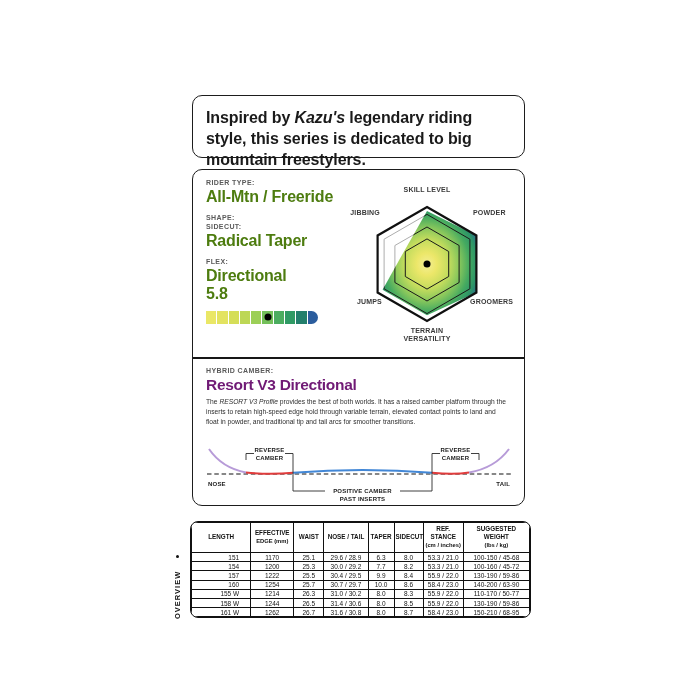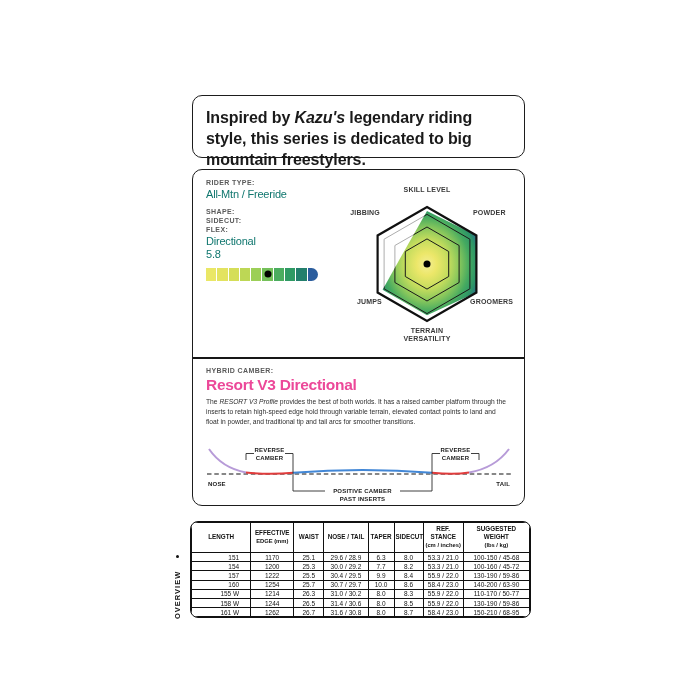--- a/index.html
+++ b/index.html
@@ -15,31 +15,31 @@
   .intro-text{font-size:16px;font-weight:700;line-height:1.32;color:#1a1a1a;letter-spacing:-0.1px;}
   .intro-text .ital{font-style:italic;}
 
   .main-box{
     position:absolute;left:192px;top:169px;width:333px;height:337px;
     border:1.5px solid #1d1d1d;border-radius:10px;box-sizing:border-box;
   }
   .spec-section{position:relative;height:187px;}
   .specs{position:absolute;left:13px;top:9px;width:150px;}
   .spec-label{font-size:7px;font-weight:700;color:#5a5a5a;letter-spacing:0.4px;margin-bottom:2px;}
-  .spec-value{font-size:11px;font-weight:400;color:#0f766e;line-height:1.12;letter-spacing:-0.2px;margin-bottom:8px;}
+  .spec-value{font-size:16px;font-weight:700;color:#4d7c0f;line-height:1.12;letter-spacing:-0.2px;margin-bottom:8px;}
   .flex-bar{position:relative;width:112px;height:13px;display:flex;gap:1px;margin-top:4px;}
   .flex-seg{flex:1;}
   .flex-seg:first-child{border-radius:7px 0 0 7px;}
   .flex-seg:last-child{border-radius:0 7px 7px 0;}
   .flex-dot{position:absolute;top:50%;width:7px;height:7px;border-radius:50%;background:#000;transform:translate(-50%,-50%);}
   .radar-svg{position:absolute;top:2px;right:1px;}
   .radar-label{font-size:7px;font-weight:700;fill:#3a3a3a;letter-spacing:0.2px;}
 
   .camber-section{border-top:2px solid #161616;padding:8px 13px 0;}
-  .camber-title{font-size:15.5px;font-weight:700;letter-spacing:-0.3px;color:#ec4899;margin:1px 0 3px;}
+  .camber-title{font-size:15.5px;font-weight:700;letter-spacing:-0.3px;color:#701a75;margin:1px 0 3px;}
   .camber-desc{font-size:6.7px;line-height:1.5;color:#2e2e2e;width:303px;}
   .camber-desc .ital{font-style:italic;}
   .camber-svg{display:block;margin-top:14px;}
   .camber-text{font-size:6px;font-weight:700;fill:#1a1a1a;letter-spacing:0.2px;}
 
   .table-wrap{
     position:absolute;left:190px;top:521px;width:339px;
     border:1.5px solid #111;border-radius:8px;overflow:hidden;background:#fff;
   }
   table{border-collapse:collapse;width:100%;table-layout:fixed;}
@@ -63,20 +63,21 @@
   <div class="intro-text"><span>Inspired by </span><span class="ital">Kazu's</span><span> legendary riding style, this series is dedicated to big mountain freestylers.</span></div>
 </div>
 
 <div class="main-box">
   <div class="spec-section">
     <div class="specs">
       <div class="spec-label">RIDER TYPE:</div>
       <div class="spec-value">All-Mtn / Freeride</div>
       <div class="spec-label">SHAPE:</div>
       <div class="spec-label">SIDECUT:</div>
+      <div class="spec-value">Radical Taper</div>
       <div class="spec-label">FLEX:</div>
       <div class="spec-value"><span>Directional</span><br><span>5.8</span></div>
       <div class="flex-bar">
         <div class="flex-dot" style="left: 55%;"></div>
       <div class="flex-seg" style="background: rgb(234, 231, 102);"></div>
           <div class="flex-seg" style="background: rgb(227, 227, 96);"></div>
           <div class="flex-seg" style="background: rgb(213, 222, 88);"></div>
           <div class="flex-seg" style="background: rgb(189, 215, 85);"></div>
           <div class="flex-seg" style="background: rgb(156, 207, 87);"></div>
           <div class="flex-seg" style="background: rgb(116, 192, 90);"></div>

